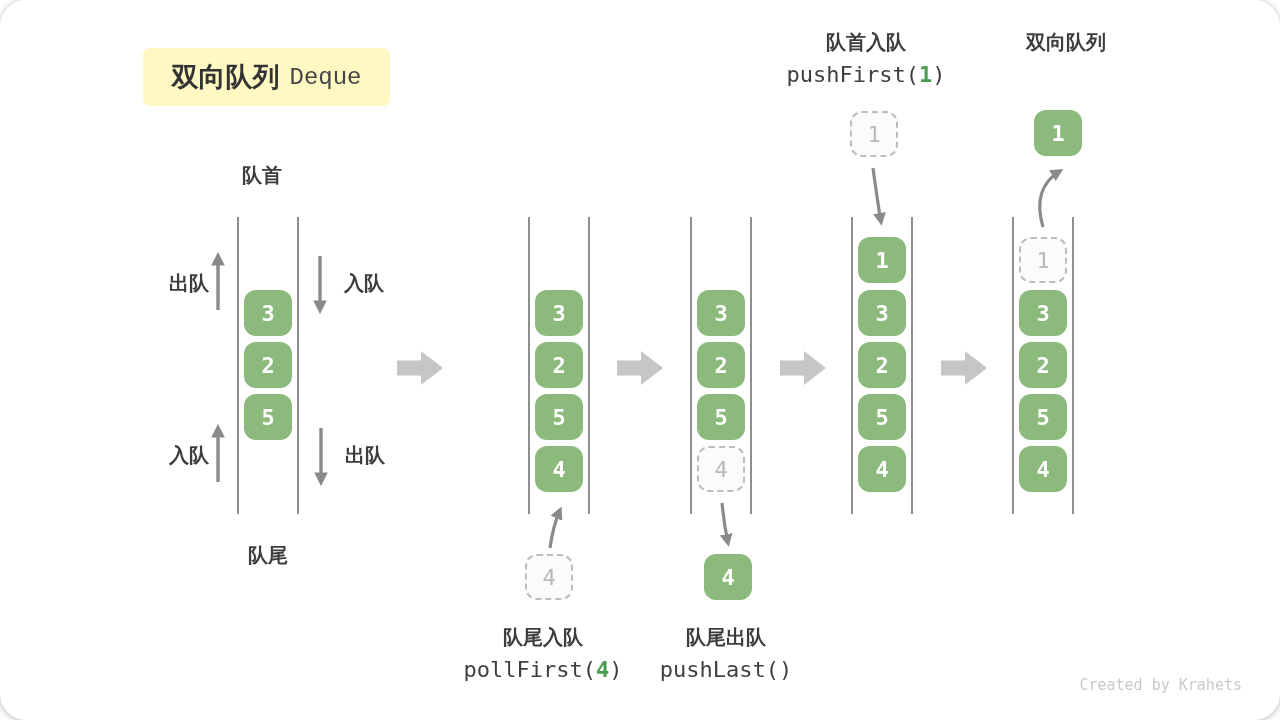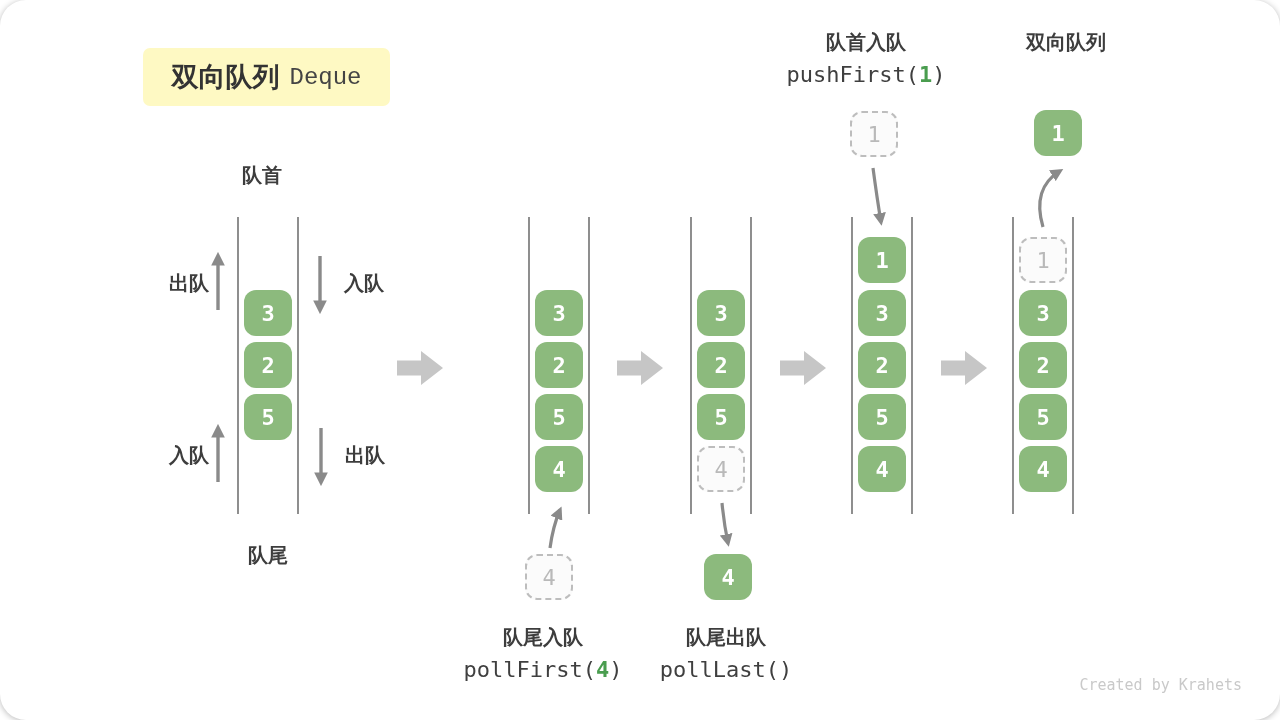--- a/index.html
+++ b/index.html
@@ -73,21 +73,21 @@
   <div class="abs op-label" style="left:961px;top:29px">
     <div class="op-zh">双向队列</div>
   </div>
 
   <div class="abs op-label" style="left:438px;top:624px">
     <div class="op-zh">队尾入队</div>
     <div class="op-code"><span>pollFirst(</span><span class="op-arg">4</span><span>)</span></div>
   </div>
   <div class="abs op-label" style="left:621px;top:624px">
     <div class="op-zh">队尾出队</div>
-    <div class="op-code"><span>pollLast()</span><span class="op-arg"></span><span></span></div>
+    <div class="op-code"><span>pushLast()</span><span class="op-arg"></span><span></span></div>
   </div>
 
   <svg class="overlay" width="1280" height="720" viewBox="0 0 1280 720">
     <defs>
       <marker id="ah" viewBox="0 0 10 10" refX="7" refY="5" markerWidth="4" markerHeight="4" orient="auto-start-reverse">
         <path d="M0,0 L10,5 L0,10 z" fill="#8a8a8a"></path>
       </marker>
     </defs>
 
     <g stroke="#5f5f5f" stroke-width="1.4">

